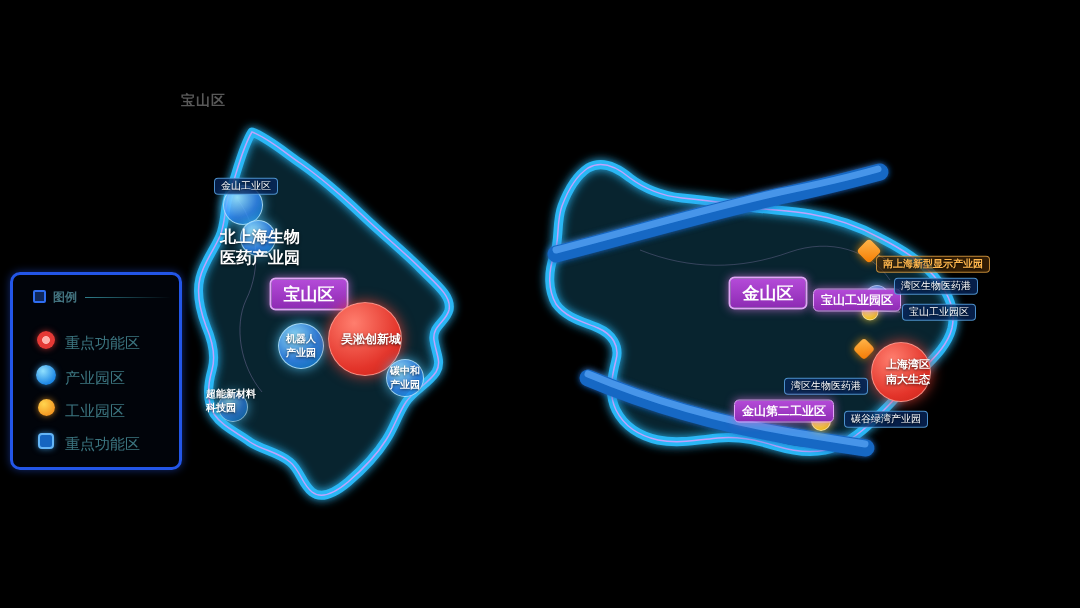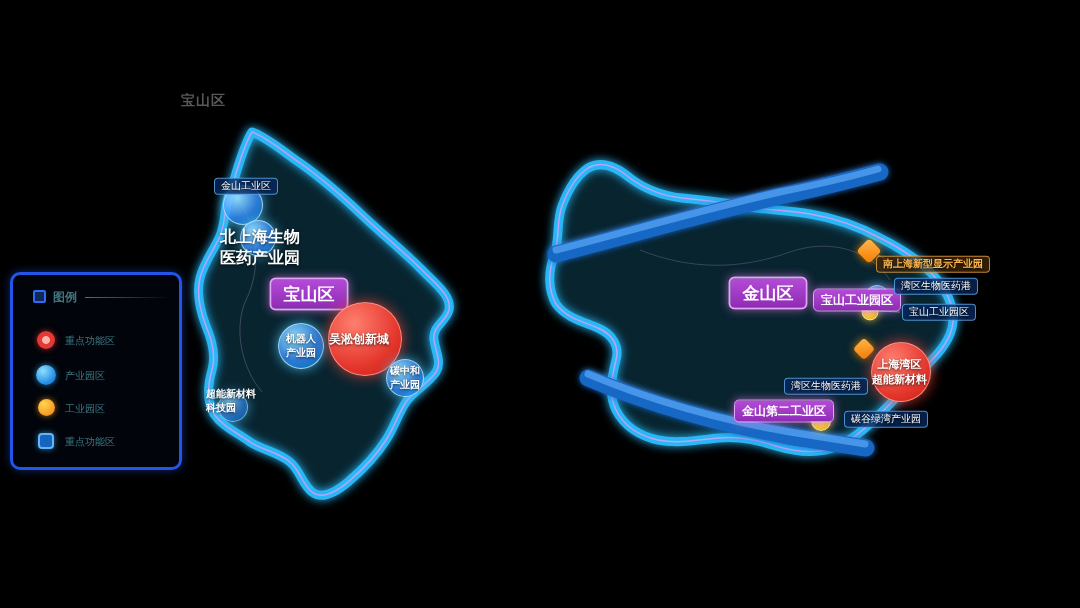--- a/index.html
+++ b/index.html
@@ -27,21 +27,21 @@
     border:1px solid rgba(100,181,246,.75);
     border-radius:4px;
     color:#fff; font-size:10px; line-height:1.25;
     padding:1px 6px; white-space:nowrap;
     text-shadow:0 1px 2px rgba(0,0,0,.8);
   }
   .pill.orange { color:#ffb74d; border-color:rgba(255,183,77,.7); background:rgba(70,40,5,.7);font-weight:bold; }
 
   .circle {
     border-radius:50%;
-    display:flex; align-items:center; justify-content:flex-start; text-align:center;
+    display:flex; align-items:center; justify-content:flex-end; text-align:center;
   }
   .circle.blue {
     background:radial-gradient(circle at 35% 30%, rgba(150,226,255,.95), rgba(54,144,255,.8) 55%, rgba(2,119,189,.9));
     border:1px solid rgba(179,229,252,.85);
     box-shadow:0 0 12px rgba(79,195,247,.8);
   }
   .circle.blue.dim { opacity:.8; }
   .circle.red {
     background:radial-gradient(circle at 35% 28%, #ff7e6e, #e3342a 65%, #c62015);
     border:1px solid rgba(255,160,150,.8);
@@ -62,21 +62,21 @@
 
   .legend {
     border:3px solid #2356e8;
     border-radius:10px;
     background:rgba(2,12,34,.3);
     box-shadow:0 0 8px rgba(35,86,232,.5);
   }
   .legend-title { color:rgba(120,205,222,.55); font-size:12px; font-weight:bold; white-space:nowrap; }
   .legend-square-icon { width:13px; height:13px; border:2px solid #2f6df0; background:rgba(47,109,240,.35); border-radius:2px; }
   .legend-divider { height:1px; background:linear-gradient(90deg, rgba(77,208,225,.6), rgba(77,208,225,0)); }
-  .legend-label { color:rgba(110,212,226,.55); font-size:10px; white-space:nowrap; }
+  .legend-label { color:rgba(110,212,226,.55); font-size:15px; white-space:nowrap; }
   .legend-icon-red { width:18px; height:18px; border-radius:50%; background:radial-gradient(circle,#ffb3ad 0 28%, #e53935 34% 100%); box-shadow:0 0 6px rgba(229,57,53,.7); }
   .legend-icon-blue { width:20px; height:20px; border-radius:50%; background:radial-gradient(circle at 35% 30%, #90e0fe, #1e88e5 70%); box-shadow:0 0 6px rgba(66,165,245,.7); }
   .legend-icon-orange { width:17px; height:17px; border-radius:50%; background:radial-gradient(circle at 35% 30%, #ffd54f, #f59a23 70%); box-shadow:0 0 6px rgba(245,154,35,.7); }
   .legend-icon-bluesq { width:16px; height:16px; border-radius:4px; background:#1565c0; border:2px solid #64b5f6; box-shadow:0 0 6px rgba(66,165,245,.7); }
 </style>
 </head>
 <body>
 
 <div class="stage">
 
@@ -178,21 +178,21 @@
   <div class="abs diamond" style="left:864px;top:349px;width:16px;height:16px"></div>
 
   <div class="abs center district-badge small" style="left:857px;top:300px">宝山工业园区</div>
 
   <div class="abs center pill orange" style="left:933px;top:264px">南上海新型显示产业园</div>
   <div class="abs center pill" style="left:936px;top:286px">湾区生物医药港</div>
   <div class="abs center pill" style="left:939px;top:312px">宝山工业园区</div>
 
   <div class="abs center circle red" style="left:901px;top:372px;width:60px;height:60px">
     <span class="circle-text" style="font-size:11px">上海湾区
-超能新材料</span>
+南大生态</span>
   </div>
 
   <div class="abs center pill" style="left:826px;top:386px">湾区生物医药港</div>
 
   <div class="abs center circle yellow" style="left:821px;top:421px;width:20px;height:20px"></div>
   <div class="abs center district-badge small" style="left:784px;top:411px">金山第二工业区</div>
   <div class="abs center pill" style="left:886px;top:419px">碳谷绿湾产业园</div>
 
 </div>
 

